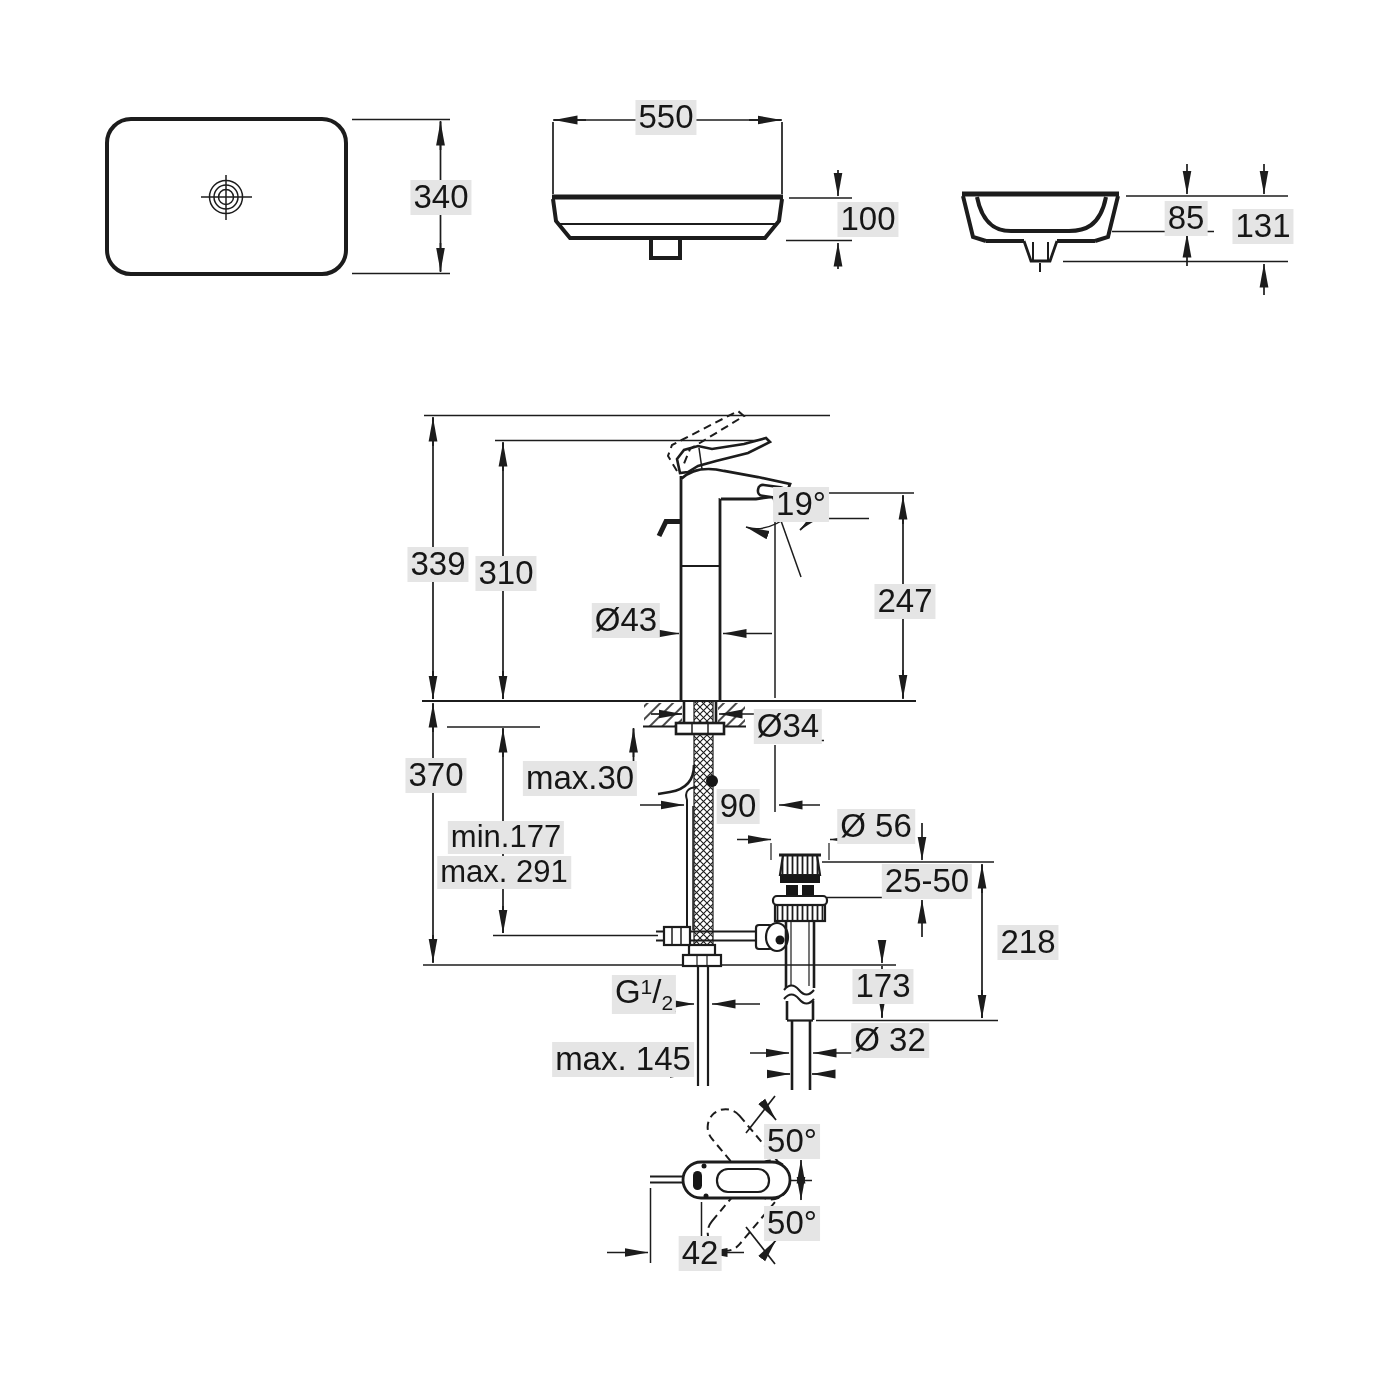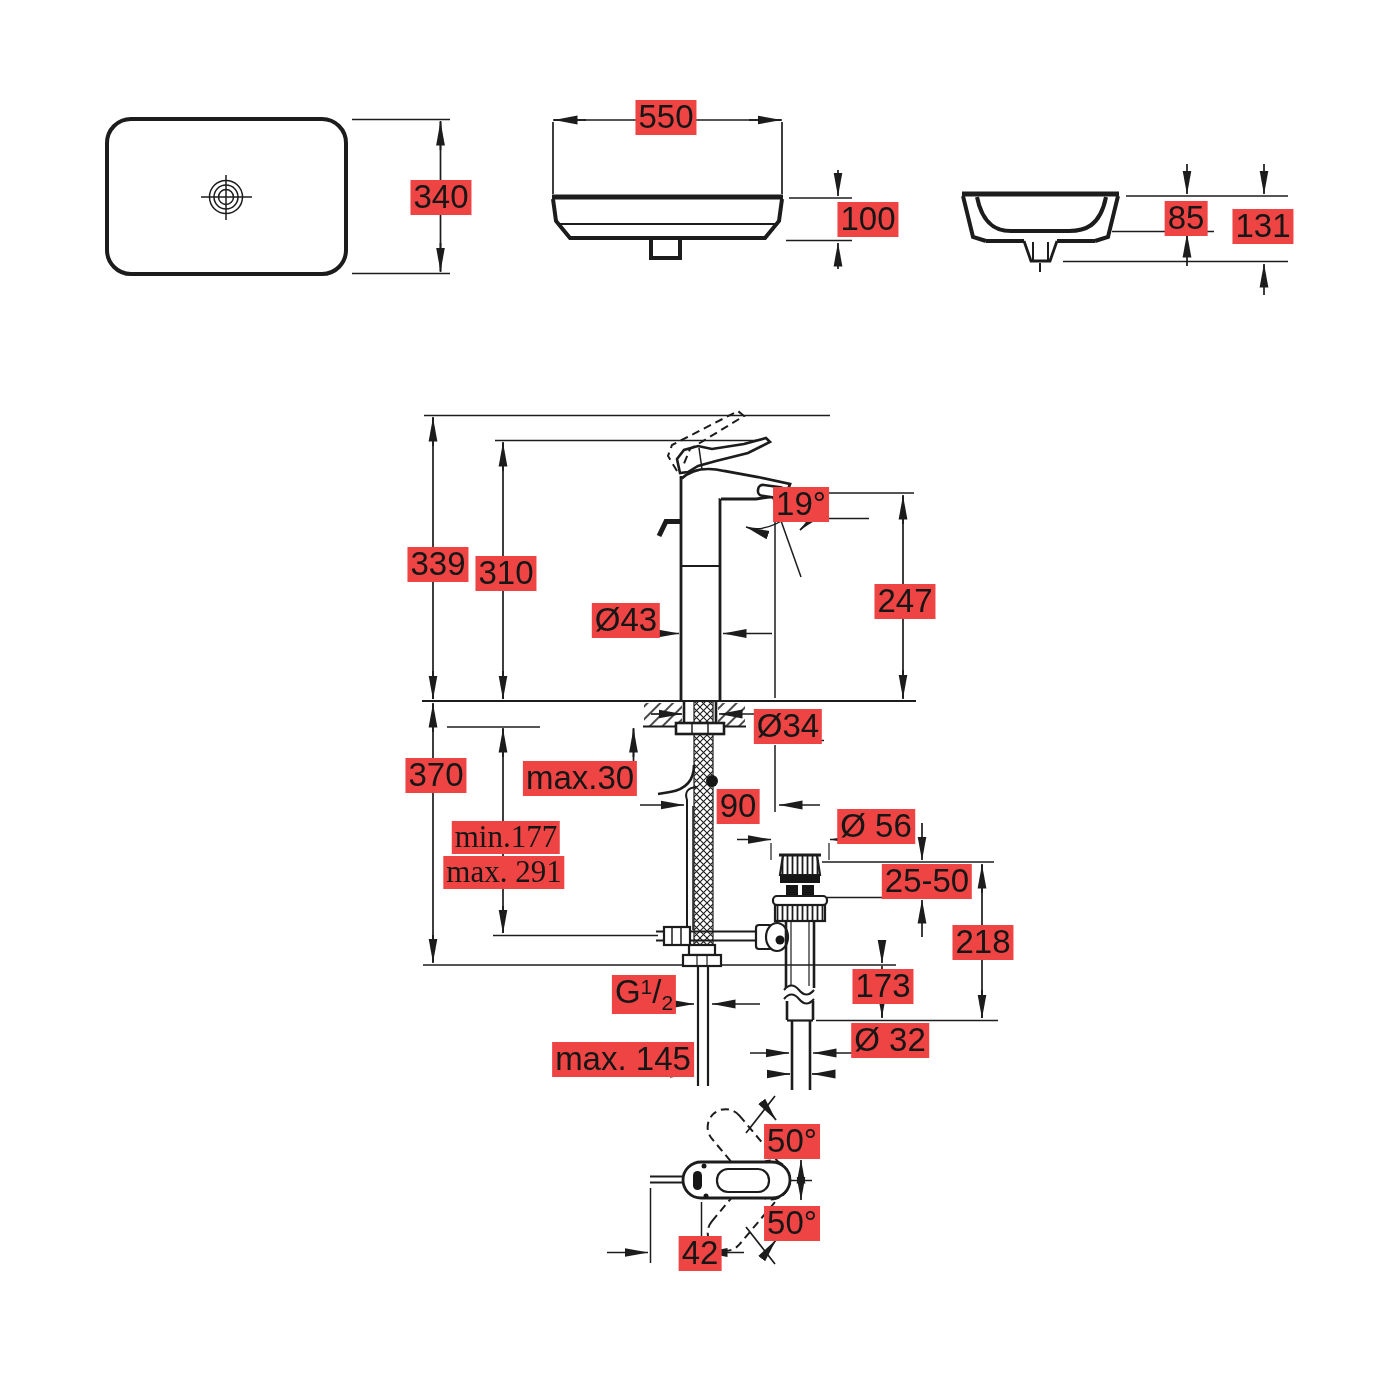--- a/index.html
+++ b/index.html
@@ -1,21 +1,21 @@
 <!DOCTYPE html>
 <html><head>
 <meta charset="utf-8">
 <style>
   html,body{margin:0;padding:0;background:#fff;}
   .page{position:relative;width:1400px;height:1400px;background:#ffffff;overflow:hidden;
         font-family:"Liberation Sans", sans-serif;}
   .page svg{position:absolute;top:0;left:0;}
   .lbl{position:absolute;transform:translateX(-50%);font-size:33px;line-height:1.05;
-       color:#161616;background:#ef4444;padding:0 3px;white-space:nowrap;}
-  .lbl.small{font-size:31px;font-family:Liberation Serif, serif;}
+       color:#161616;background:#e5e5e5;padding:0 3px;white-space:nowrap;}
+  .lbl.small{font-size:31px;}
   .lbl sup{font-size:21px;vertical-align:9px;}
   .lbl sub{font-size:21px;vertical-align:-7px;}
   
   .d   {stroke:#1c1c1c;stroke-width:1.7;fill:none;}
   .t12 {stroke:#1c1c1c;stroke-width:1.2;fill:none;}
   .t15 {stroke:#1c1c1c;stroke-width:1.5;fill:none;}
   .t2  {stroke:#1c1c1c;stroke-width:2;fill:none;}
   .o2  {stroke:#1c1c1c;stroke-width:2.2;fill:none;}
   .o25 {stroke:#1c1c1c;stroke-width:2.6;fill:none;}
   .o3  {stroke:#1c1c1c;stroke-width:2.8;fill:none;}
@@ -289,21 +289,21 @@
 <span class="lbl" style="left:580px;top:761px">max.30</span>
 <span class="lbl" style="left:436px;top:758px">370</span>
 <span class="lbl small" style="left:506px;top:821px">min.177</span>
 <span class="lbl small" style="left:504px;top:856px">max. 291</span>
 <span class="lbl" style="left:738px;top:789px">90</span>
 <span class="lbl" style="left:644px;top:975px"><span>G</span><sup>1</sup><span>/</span><sub>2</sub></span>
 <span class="lbl" style="left:623px;top:1042px">max. 145</span>
 
 <span class="lbl" style="left:876px;top:809px">Ø 56</span>
 <span class="lbl" style="left:927px;top:864px">25-50</span>
-<span class="lbl" style="left:983px;top:925px">218</span>
+<span class="lbl" style="left:1028px;top:925px">218</span>
 <span class="lbl" style="left:883px;top:969px">173</span>
 <span class="lbl" style="left:890px;top:1023px">Ø 32</span>
 
 <span class="lbl" style="left:792px;top:1124px">50°</span>
 <span class="lbl" style="left:792px;top:1206px">50°</span>
 <span class="lbl" style="left:700px;top:1236px">42</span>
 
 </div>
 
 </body></html>

